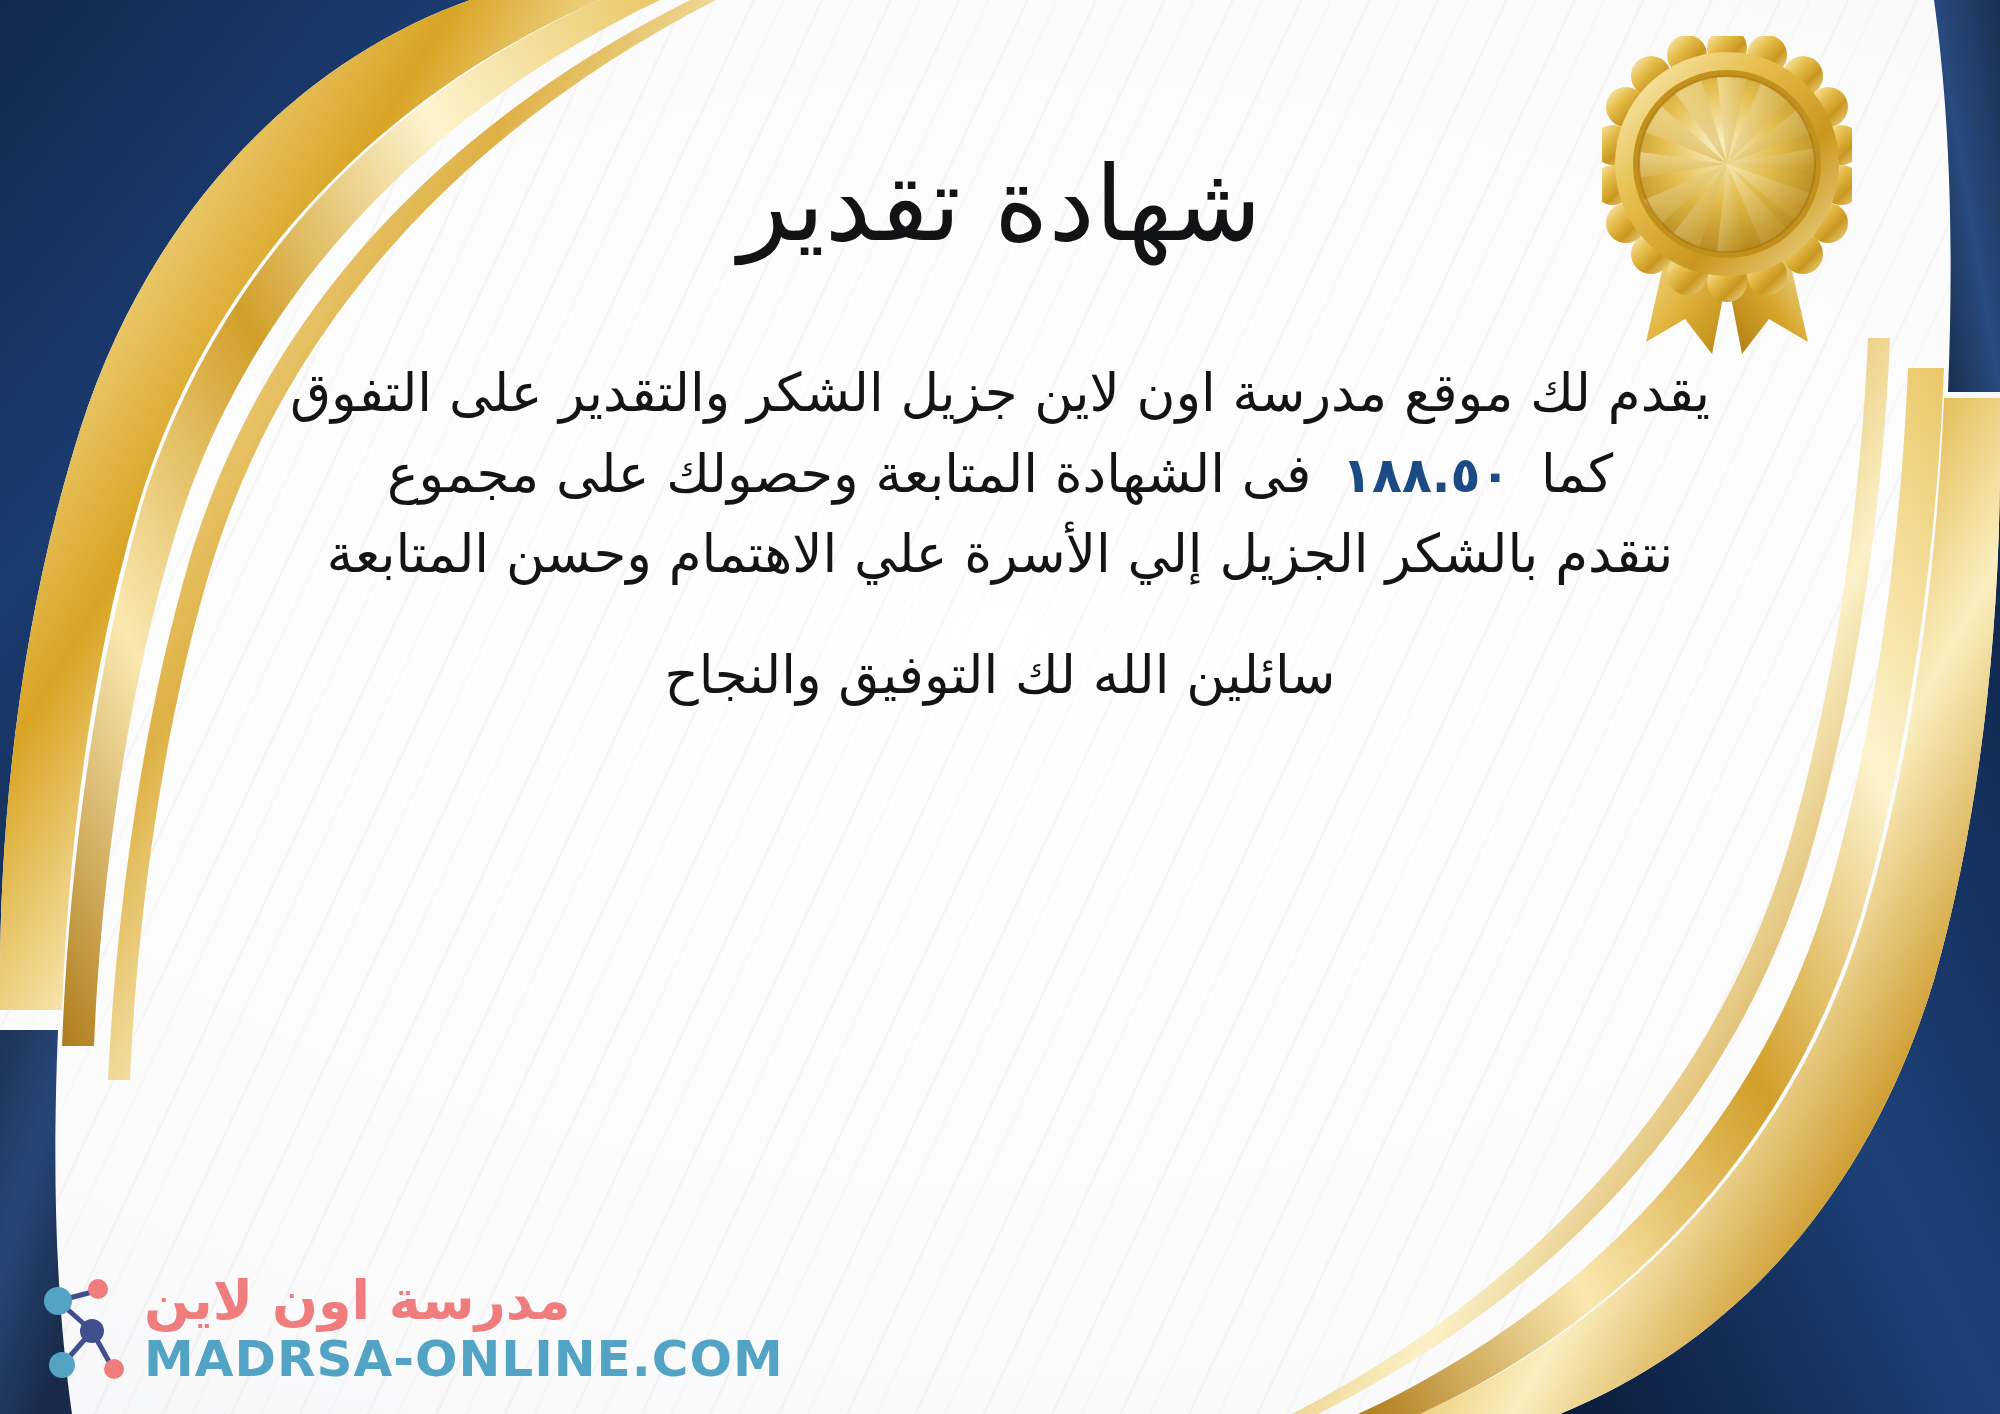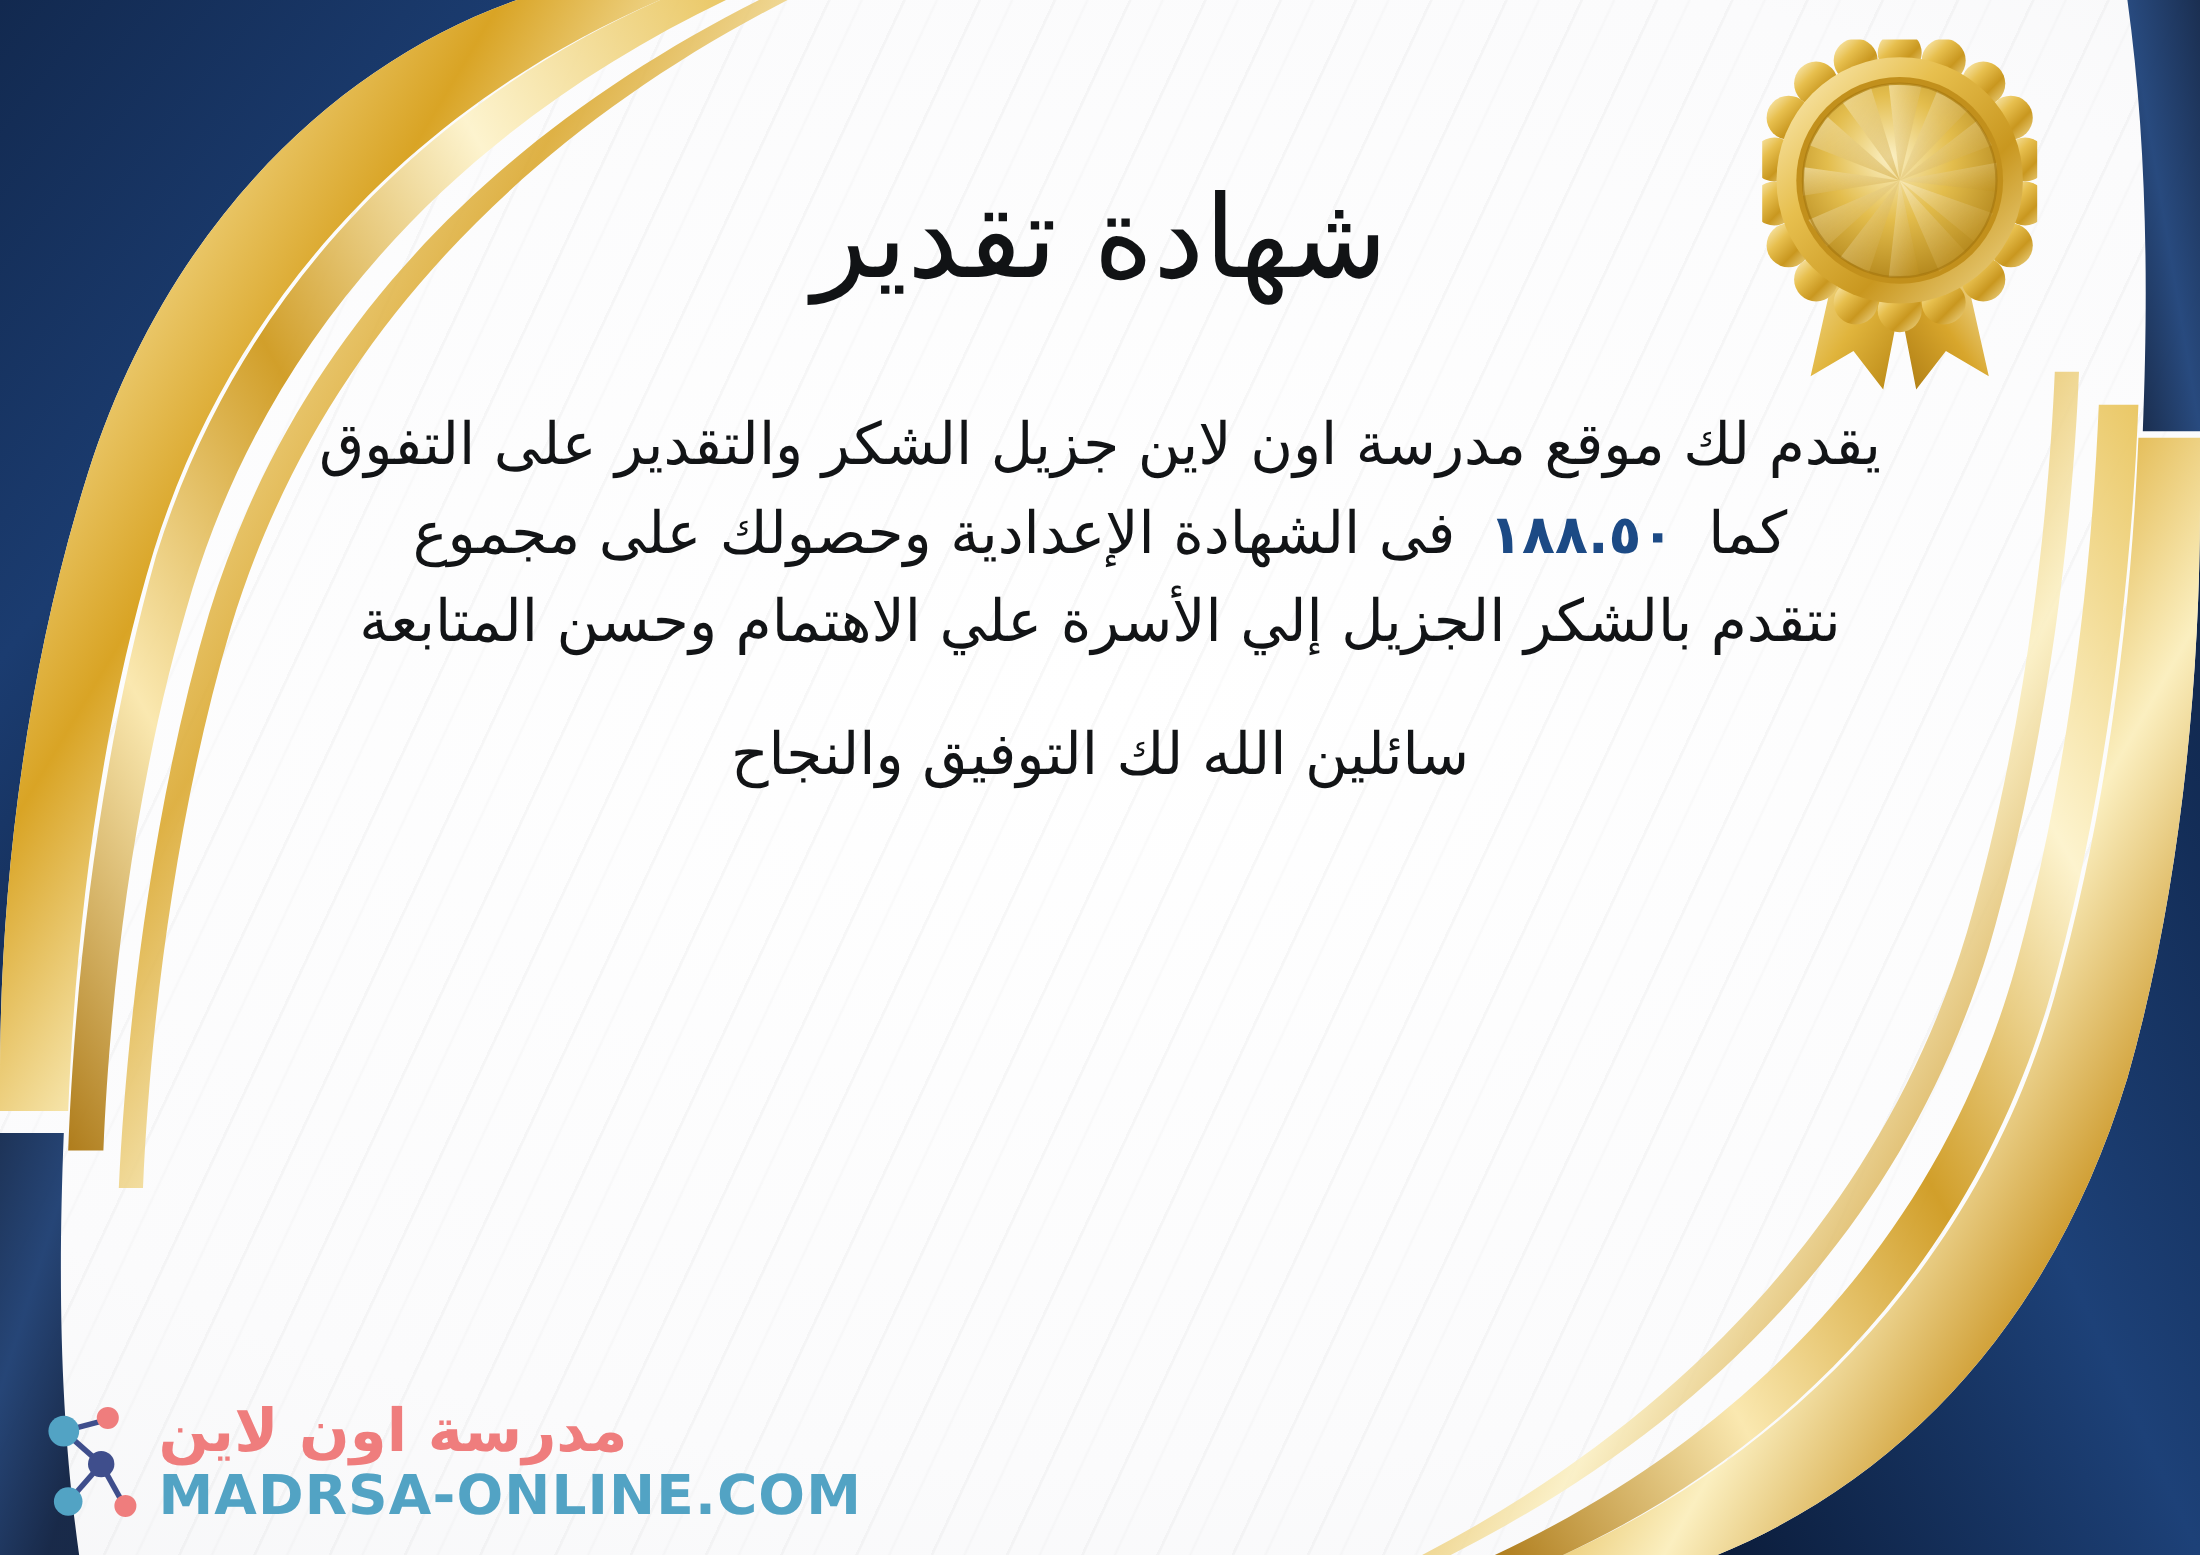--- a/index.html
+++ b/index.html
@@ -29,21 +29,21 @@
   
   #frame { position:absolute; inset:0; width:2000px; height:1414px; }
 
   
   .medal-wrap { position:absolute; left:1602px; top:36px; width:250px; height:340px; }
 
   
   .sheet {
     position:absolute; inset:0;
     display:flex; flex-direction:column; align-items:center;
-    padding:12px 120px;
+    padding:0 120px;
   }
   .title {
     margin-top:150px;
     font-size:104px; line-height:1.05; font-weight:400;
     color:#111315; letter-spacing:-1px;
     text-align:center; white-space:nowrap;
   }
   .recipient {
     margin-top:196px;
     font-size:84px; line-height:1.1; font-weight:700;
@@ -224,21 +224,21 @@
   <div class="sheet">
 
     <div class="title">شهادة تقدير</div>
 
 
     <div class="body-block">
       <span class="body-line">يقدم لك موقع مدرسة اون لاين جزيل الشكر  والتقدير على التفوق</span>
       <span class="body-line">
         <span>كما</span>
         <span class="score">١٨٨.٥٠</span>
-        <span>فى الشهادة الإعدادية وحصولك على مجموع</span>
+        <span>فى الشهادة المتابعة وحصولك على مجموع</span>
       </span>
       <span class="body-line">نتقدم  بالشكر الجزيل إلي الأسرة علي الاهتمام وحسن المتابعة</span>
     </div>
 
     <div class="closing">سائلين الله لك التوفيق  والنجاح</div>
   </div>
 
   <div class="brand">
     <svg class="brand-mark" viewBox="0 0 96 108" aria-hidden="true">
       <line x1="24" y1="26" x2="58" y2="56" stroke="#3f4e8c" stroke-width="5"></line>

